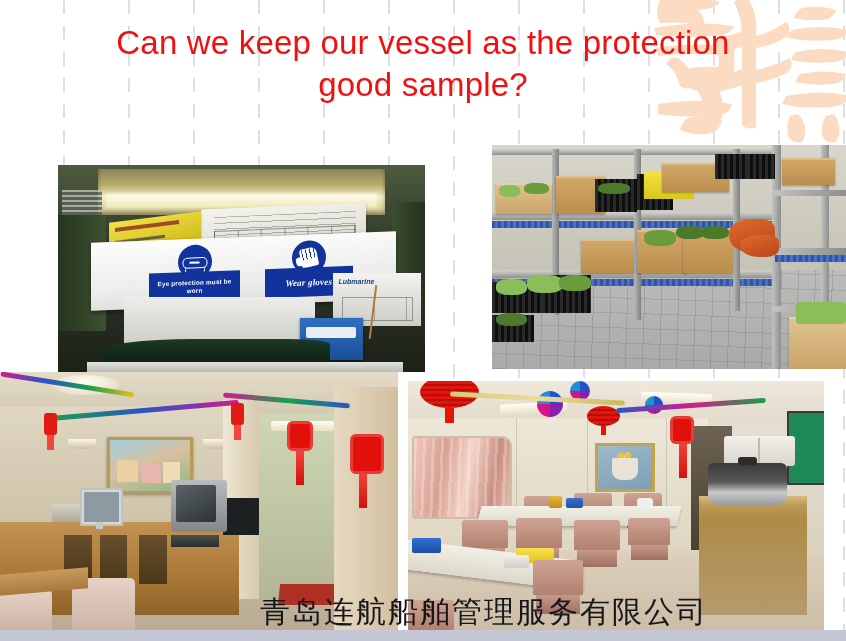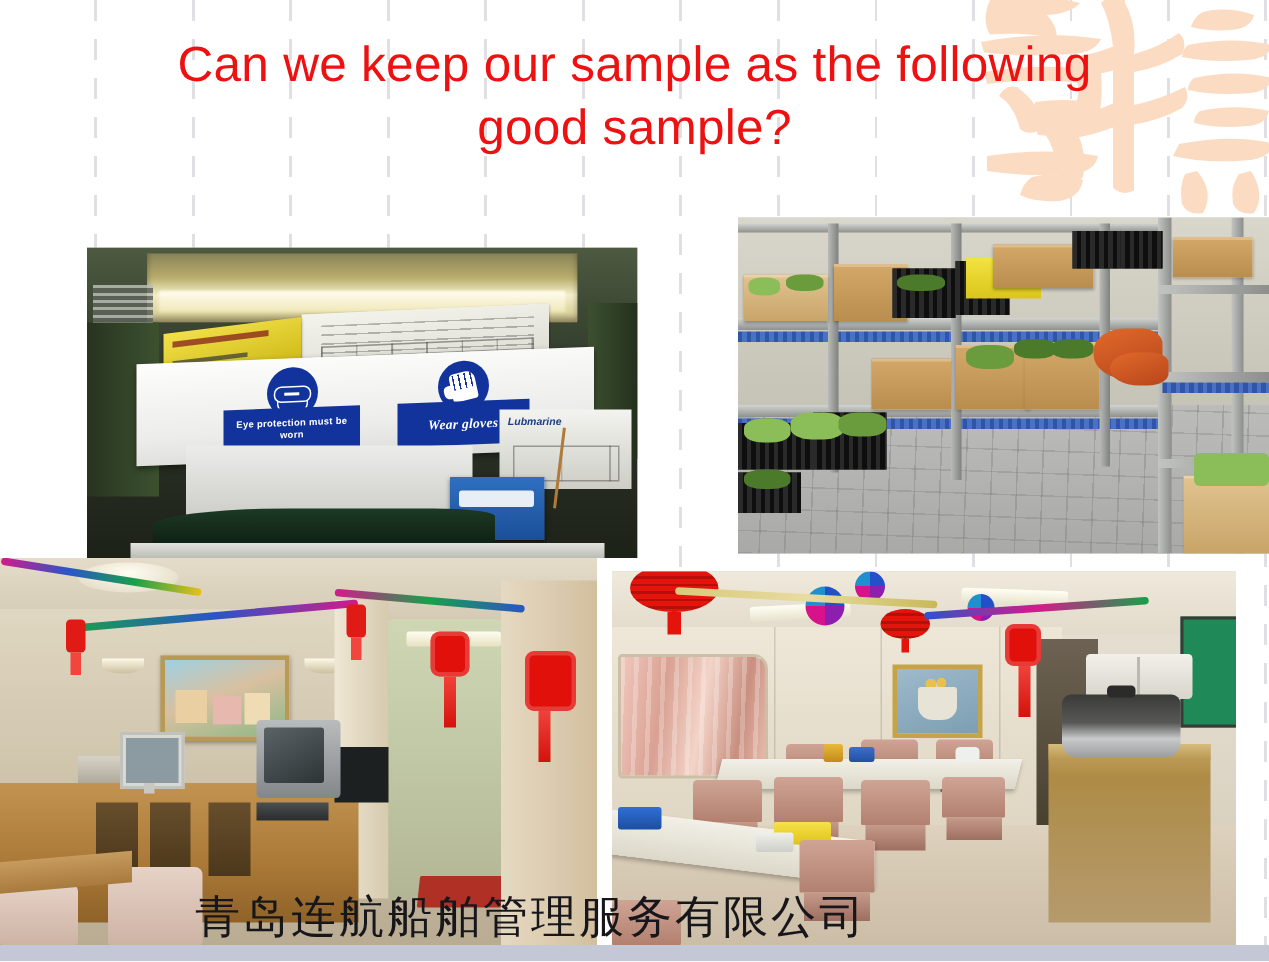--- a/index.html
+++ b/index.html
@@ -261,21 +261,21 @@
       background:repeating-linear-gradient(180deg,#e4130c 0 3px,#b50f09 3px 5px);}
   .lantern:after{content:"";position:absolute;left:42%;top:100%;width:16%;height:45%;background:#e4130c;}
   .pinwheel{position:absolute;width:26px;height:26px;border-radius:50%;
       background:conic-gradient(#2250c8 0 25%,#8e1fae 25% 50%,#d8128a 50% 75%,#1f8fd0 75%);}
   .ms-tissue{position:absolute;background:linear-gradient(180deg,#f6e14a,#dfc319);border-radius:2px;}
   .ms-bottle{position:absolute;border-radius:2px;}
 
   
   .footer-cn{
     position:absolute;left:0;top:594px;width:708px;
-    z-index:5;text-align:center;
+    z-index:5;text-align:right;
     color:#17171b;
     font-family:"DejaVu Serif","Liberation Serif",serif;
     font-size:30px;line-height:36px;letter-spacing:2px;
     white-space:nowrap;
   }
   .bottombar{
     position:absolute;left:0;top:630px;width:846px;height:11px;
     background:#c3c7d6;z-index:6;
   }
 </style>
@@ -301,21 +301,21 @@
         <path d="M148 80 q24 -5 46 0 q-2 9 -14 10 q-20 2 -36 -2 q0 -5 4 -8z"></path>
         <path d="M134 102 q38 -7 64 0 q-4 10 -20 11 q-28 2 -48 -3z"></path>
         <path d="M146 120 q12 14 4 28 q-10 2 -14 -6 q-2 -12 2 -20z"></path>
         <path d="M182 120 q10 16 2 28 q-10 2 -14 -6 q-2 -12 4 -20z"></path>
         <path d="M60 86 q14 16 10 38 q-8 8 -16 0 q-2 -18 -10 -30 q6 -8 16 -8z"></path>
         <path d="M36 124 q18 -4 34 2 q-2 12 -16 14 q-16 1 -26 -4 q2 -8 8 -12z"></path>
       </g>
     </svg>
   </div>
 
-  <div class="title">Can we keep our sample  as the following
+  <div class="title">Can we keep our vessel  as the protection
 good sample?</div>
 
   <div class="photo" id="photo-store">
     <div class="scene">
       <div class="ws-bg"></div>
       <div class="ws-window"></div>
       <div class="ws-winglow"></div>
       <div class="ws-grate"></div>
       <div class="ws-greenL"></div>
       <div class="ws-greenR"></div>

